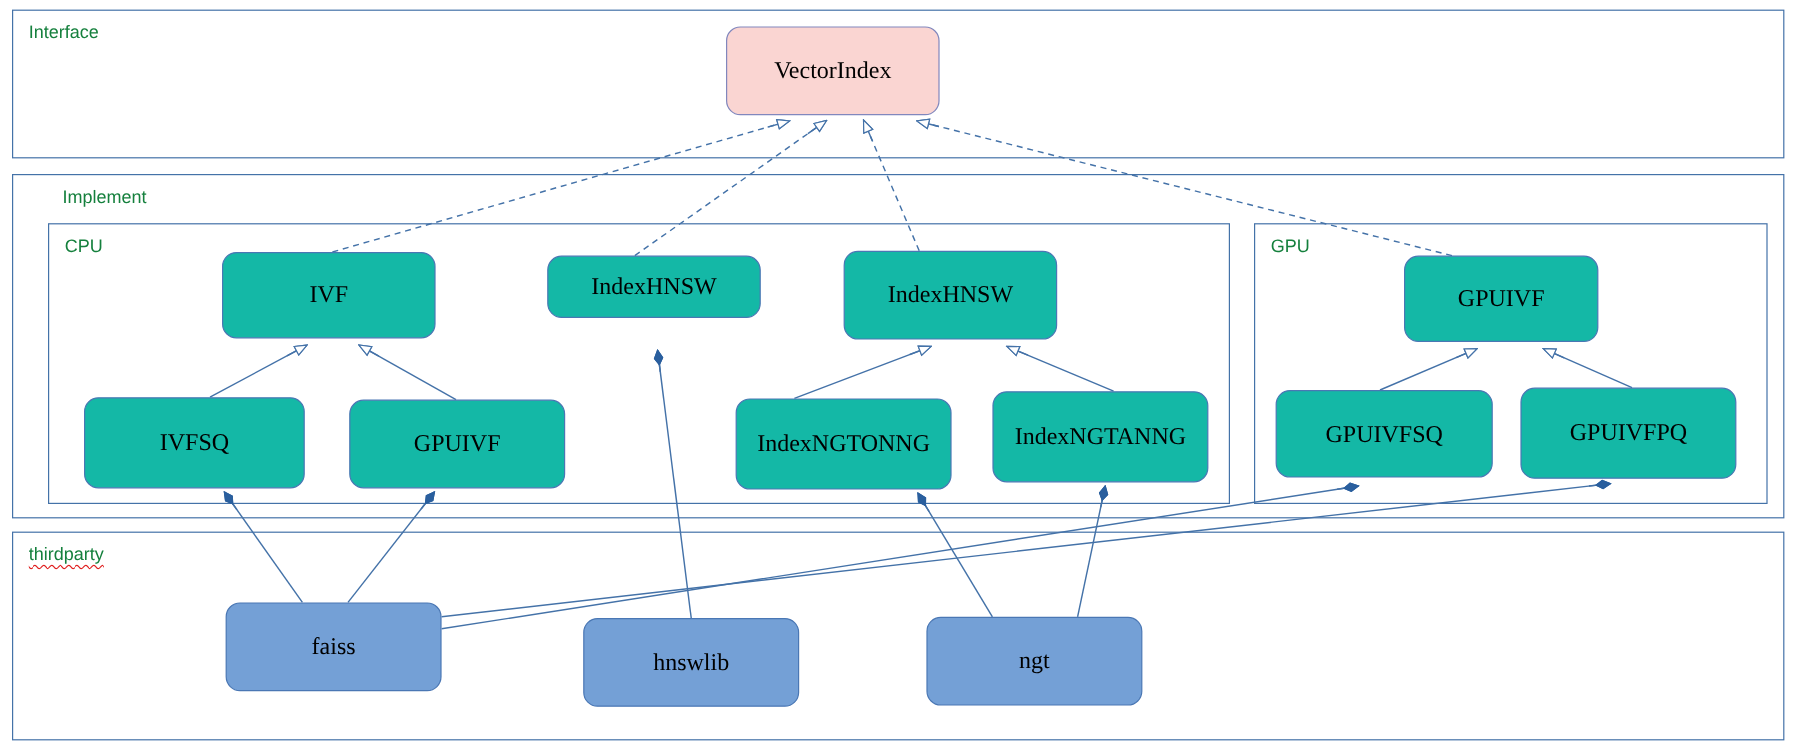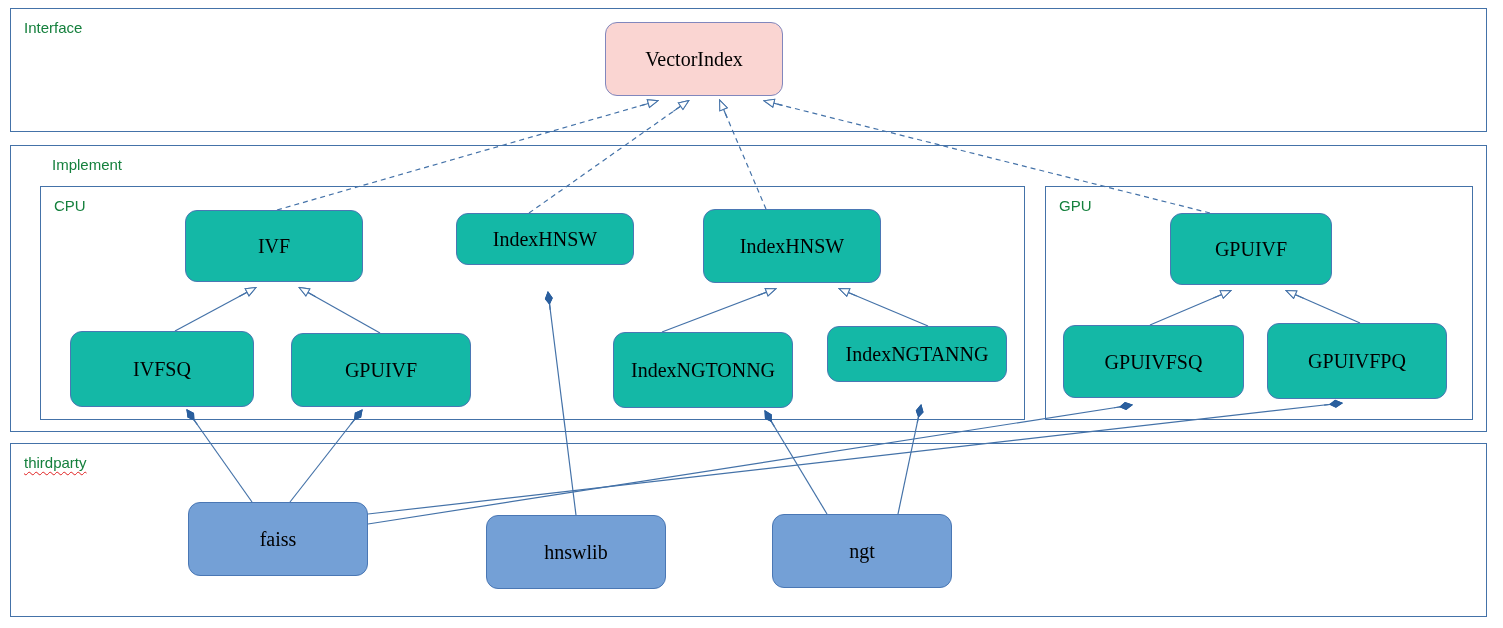--- a/index.html
+++ b/index.html
@@ -142,21 +142,21 @@
       </div>
       <div class="node impl" style="left: 70px; top: 331px; width: 184px; height: 76px;">
         <span>IVFSQ</span>
       </div>
       <div class="node impl" style="left: 291px; top: 333px; width: 180px; height: 74px;">
         <span>GPUIVF</span>
       </div>
       <div class="node impl" style="left: 613px; top: 332px; width: 180px; height: 76px;">
         <span>IndexNGTONNG</span>
       </div>
-      <div class="node impl" style="left: 827px; top: 326px; width: 180px; height: 56px;">
+      <div class="node impl" style="left: 827px; top: 326px; width: 180px; height: 76px;">
         <span>IndexNGTANNG</span>
       </div>
       <div class="node impl" style="left: 1063px; top: 325px; width: 181px; height: 73px;">
         <span>GPUIVFSQ</span>
       </div>
       <div class="node impl" style="left: 1267px; top: 323px; width: 180px; height: 76px;">
         <span>GPUIVFPQ</span>
       </div>
       <div class="node thirdparty" style="left: 188px; top: 502px; width: 180px; height: 74px;">
         <span>faiss</span>

